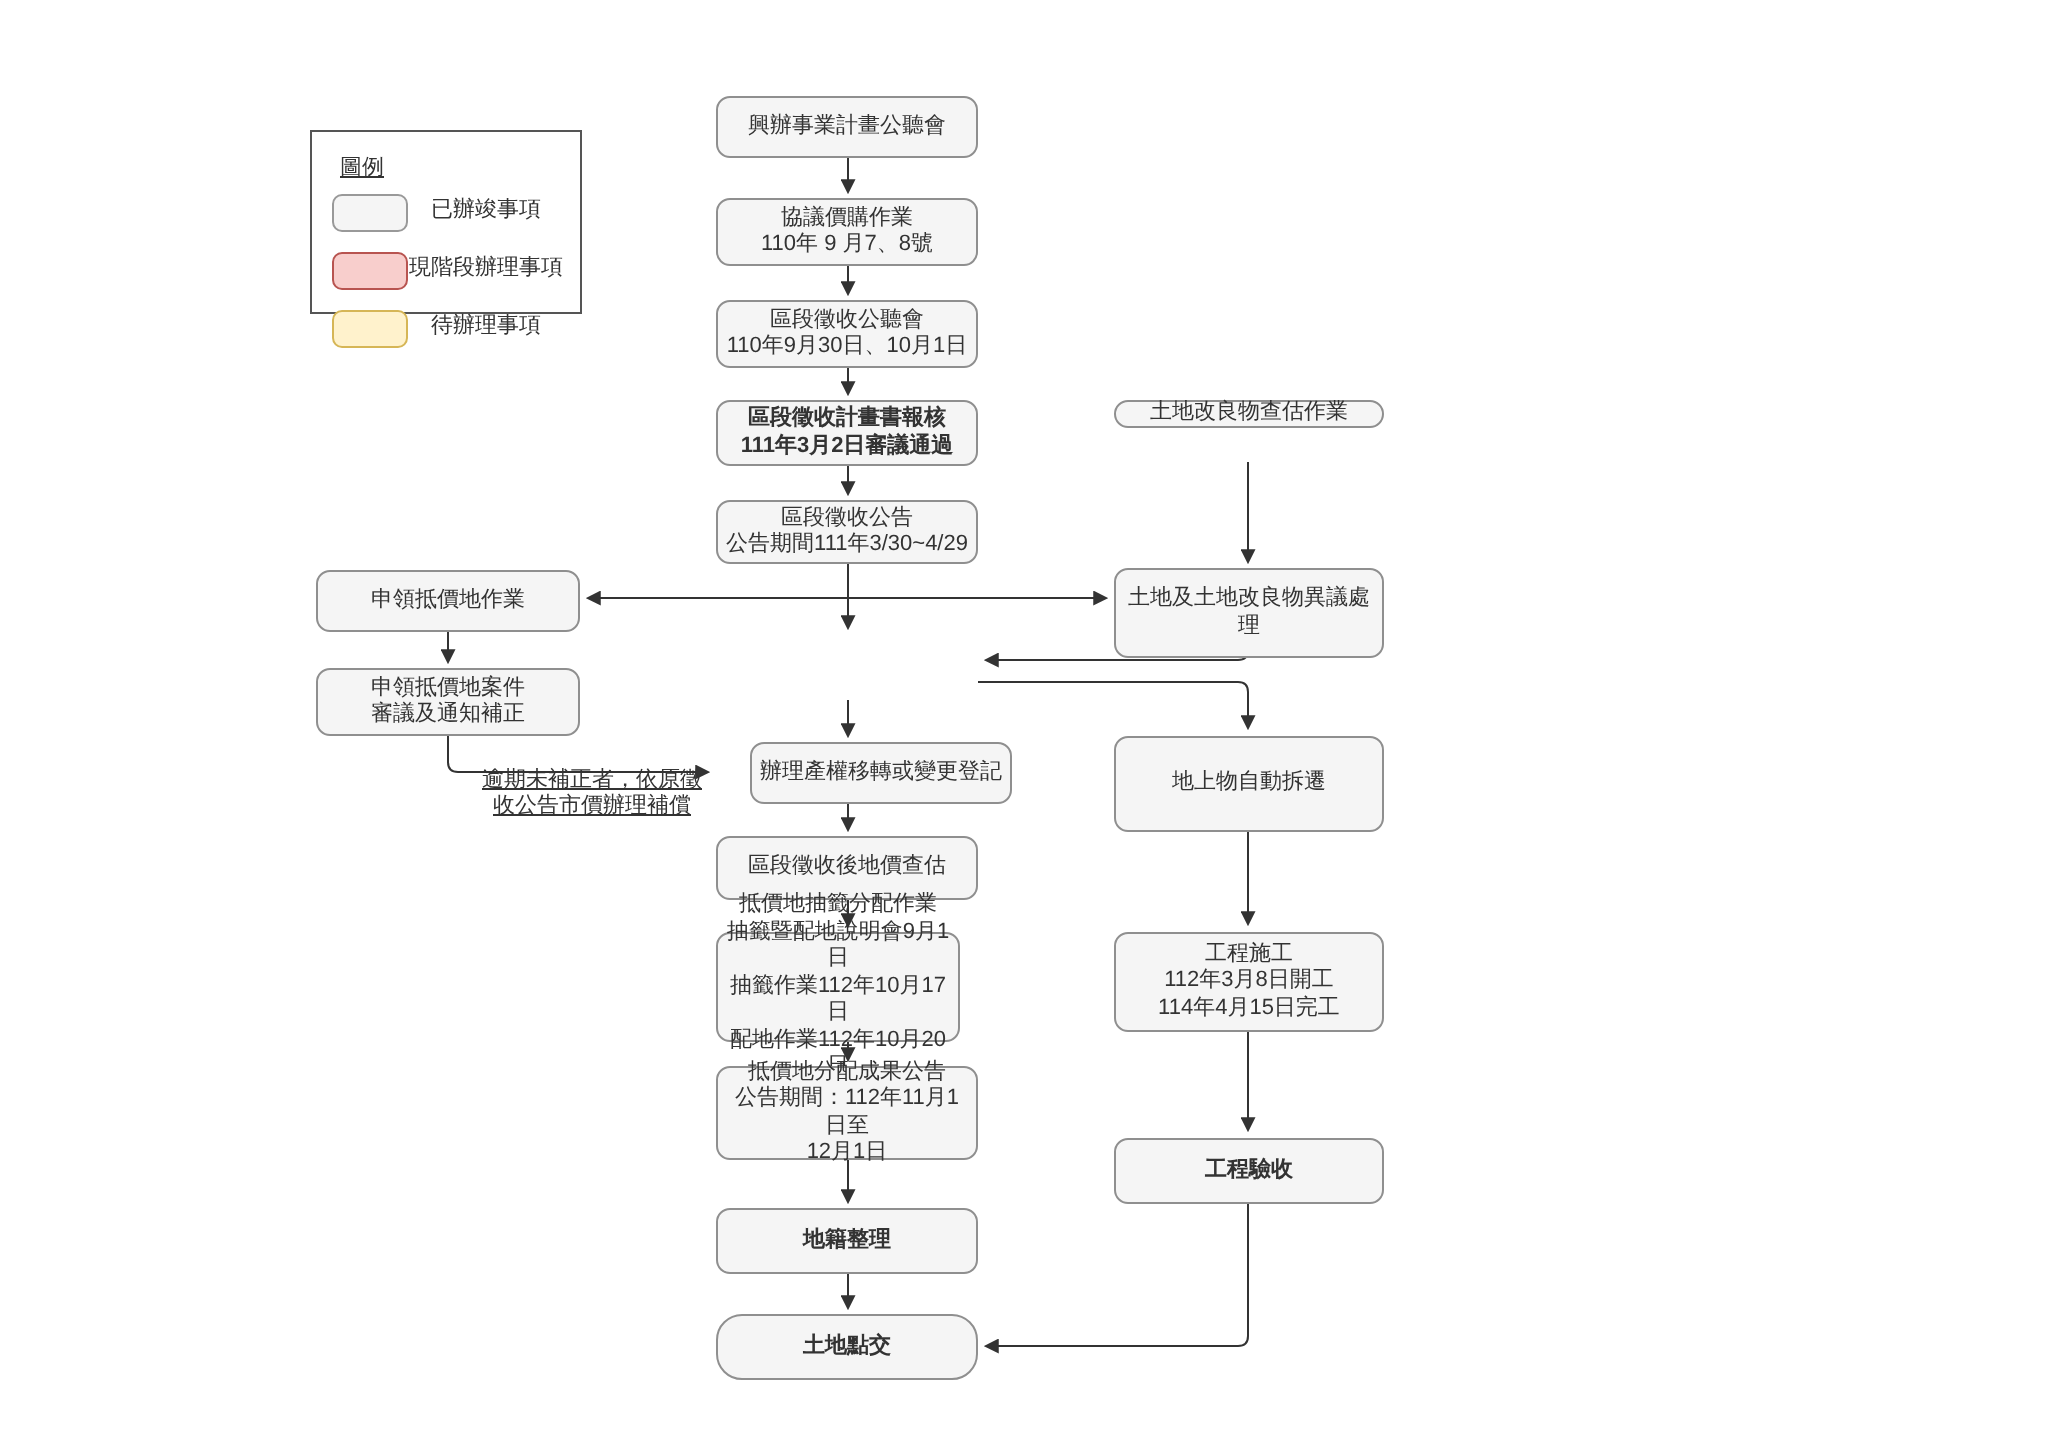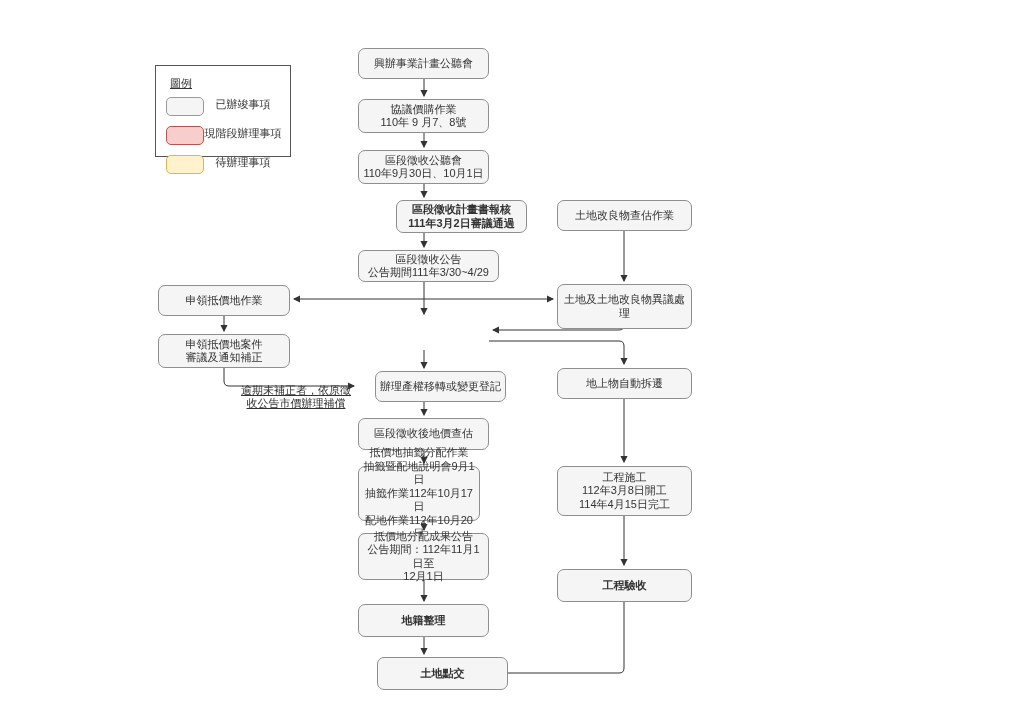--- a/index.html
+++ b/index.html
@@ -80,43 +80,43 @@
       <span class="legend-swatch" style="background: rgb(255, 242, 204); border-color: rgb(214, 182, 86);"></span>
       <span class="legend-label">待辦理事項</span>
     </div>
   </div>
 
   <div class="node" style="left:358px;top:48px;width:131px;height:31px;">興辦事業計畫公聽會</div>
   <div class="node" style="left:358px;top:99px;width:131px;height:34px;">協議價購作業
 110年 9 月7、8號</div>
   <div class="node" style="left:358px;top:150px;width:131px;height:34px;">區段徵收公聽會
 110年9月30日、10月1日</div>
-  <div class="node bold" style="left:358px;top:200px;width:131px;height:33px;margin-left:38px;">區段徵收計畫書報核
+  <div class="node bold" style="left:358px;top:200px;width:131px;height:33px;">區段徵收計畫書報核
 111年3月2日審議通過</div>
-  <div class="node" style="left:358px;top:250px;width:141px;height:32px;">區段徵收公告
+  <div class="node" style="left:358px;top:250px;width:131px;height:32px;">區段徵收公告
 公告期間111年3/30~4/29</div>
   <div class="node" style="left:358px;top:371px;width:131px;height:31px;margin-left:17px;">辦理產權移轉或變更登記</div>
   <div class="node" style="left:358px;top:418px;width:131px;height:32px;">區段徵收後地價查估</div>
   <div class="node" style="left:358px;top:466px;width:122px;height:55px;">抵價地抽籤分配作業
 抽籤暨配地說明會9月1日
 抽籤作業112年10月17日
 配地作業112年10月20日</div>
   <div class="node" style="left:358px;top:533px;width:131px;height:47px;">抵價地分配成果公告
 公告期間：112年11月1日至
 12月1日</div>
   <div class="node bold" style="left:358px;top:604px;width:131px;height:33px;">地籍整理</div>
-  <div class="node bold" style="left:377px;top:657px;width:131px;height:33px;">土地點交</div>
+  <div class="node bold" style="left:358px;top:657px;width:131px;height:33px;border-radius:13px;">土地點交</div>
 
   <div class="node" style="left:158px;top:285px;width:132px;height:31px;">申領抵價地作業</div>
   <div class="node" style="left:158px;top:334px;width:132px;height:34px;">申領抵價地案件
 審議及通知補正</div>
 
-  <div class="node" style="left:557px;top:200px;width:135px;height:31px;">土地改良物查估作業</div>
+  <div class="node" style="left:557px;top:200px;width:135px;height:14px;">土地改良物查估作業</div>
   <div class="node" style="left:557px;top:284px;width:135px;height:45px;">土地及土地改良物異議處理</div>
-  <div class="node" style="left:557px;top:368px;width:135px;height:31px;">地上物自動拆遷</div>
+  <div class="node" style="left:557px;top:368px;width:135px;height:48px;">地上物自動拆遷</div>
   <div class="node" style="left:557px;top:466px;width:135px;height:50px;">工程施工
 112年3月8日開工
 114年4月15日完工</div>
   <div class="node bold" style="left:557px;top:569px;width:135px;height:33px;">工程驗收</div>
 
   <div class="edge-label">逾期未補正者，依原徵
 收公告市價辦理補償</div>
 
 </div>
 

